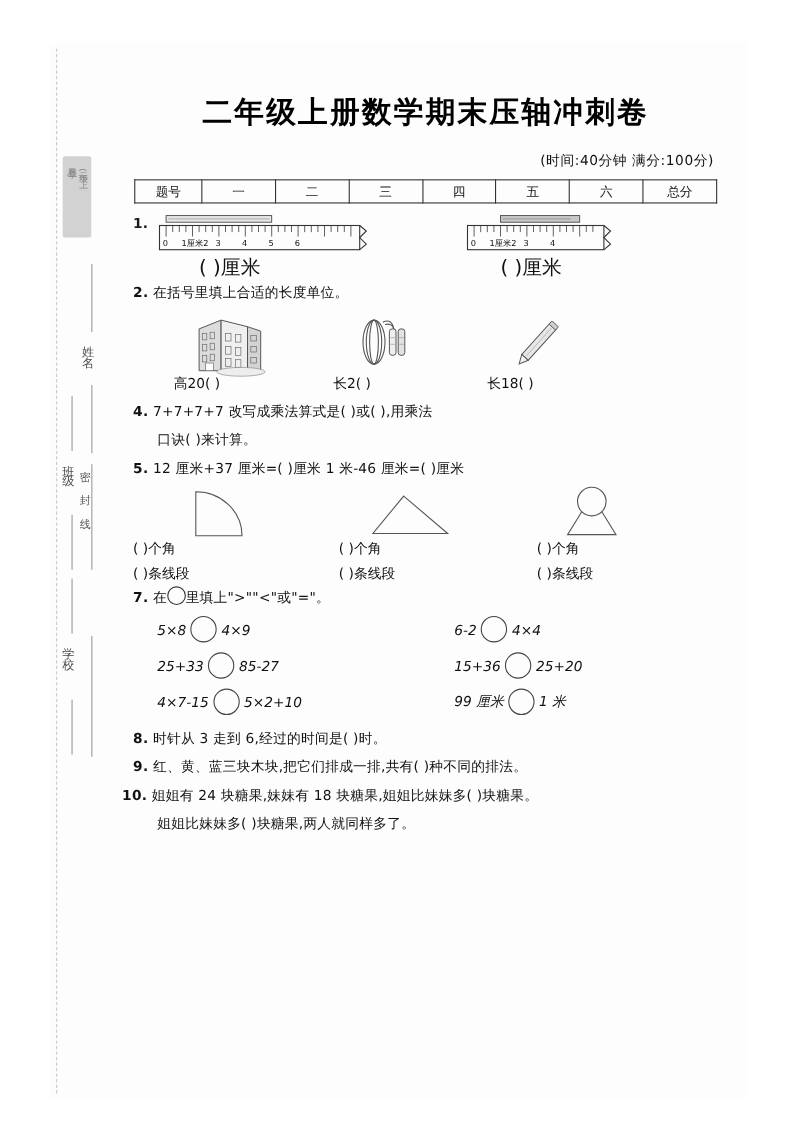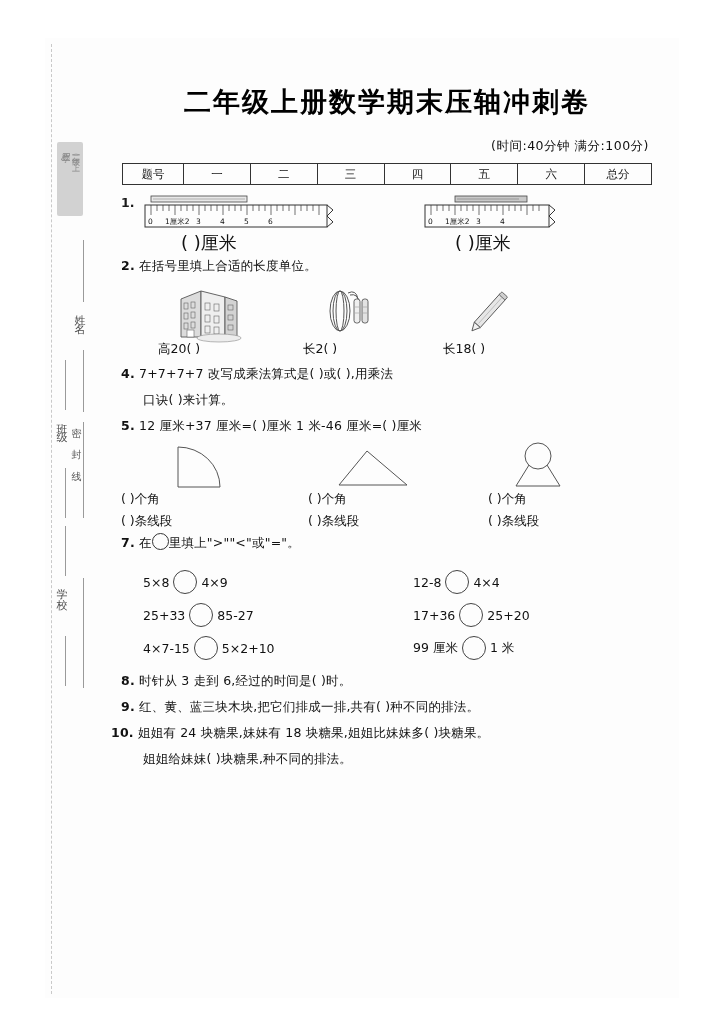--- a/index.html
+++ b/index.html
@@ -97,21 +97,21 @@
   .ruler-lbl{
     position:absolute;font-size:18px;color:#111;
   }
   
   .pic-row{position:relative;height:78px;margin-top:4px;}
   .pic-cap{position:absolute;font-size:12.5px;color:#111;}
   
   .shape-row{position:relative;height:62px;margin-top:6px;}
   .shape-cap{position:absolute;font-size:12.5px;color:#111;}
   
-  .cmp{position:relative;margin-top:16px;height:96px;}
+  .cmp{position:relative;margin-top:6px;height:96px;font-style:italic;}
   .cmp-item{
     position:absolute;font-size:12.5px;color:#111;
     display:flex;align-items:center;gap:4px;
   }
   .circ{
     display:inline-block;width:22px;height:22px;border:1px solid #444;
     border-radius:50%;
   }
   .circ.sm{width:15px;height:15px;vertical-align:-3px;border-color:#333;}
   svg{display:block;}
@@ -360,31 +360,31 @@
       <span>在</span><span class="circ sm"></span><span>里填上"&gt;""&lt;"或"="。</span>
     </div>
 
     <div class="cmp">
       <div class="cmp-item" style="left:40px;top:2px;">
         <span>5×8</span>
         <span class="circ"></span>
         <span>4×9</span>
       </div>
       <div class="cmp-item" style="left:310px;top:2px;">
-        <span>12-8</span>
+        <span>6-2</span>
         <span class="circ"></span>
         <span>4×4</span>
       </div>
       <div class="cmp-item" style="left:40px;top:35px;justify-content:flex-end;">
         <span>25+33</span>
         <span class="circ"></span>
         <span>85-27</span>
       </div>
       <div class="cmp-item" style="left:310px;top:35px;">
-        <span>17+36</span>
+        <span>15+36</span>
         <span class="circ"></span>
         <span>25+20</span>
       </div>
       <div class="cmp-item" style="left:40px;top:68px;">
         <span>4×7-15</span>
         <span class="circ"></span>
         <span>5×2+10</span>
       </div>
       <div class="cmp-item" style="left:310px;top:68px;">
         <span>99 厘米</span>
@@ -401,17 +401,17 @@
     <div class="qline">
       <span class="qnum">9.</span>
       <span>红、黄、蓝三块木块,把它们排成一排,共有(       )种不同的排法。</span>
     </div>
 
     <div class="qline" style="margin-left:8px;">
       <span class="qnum">10.</span>
       <span>姐姐有 24 块糖果,妹妹有 18 块糖果,姐姐比妹妹多(       )块糖果。</span>
     </div>
     <div class="qline" style="margin-left:40px;">
-      <span>姐姐给妹妹(          )块糖果,种不同的排法。</span>
+      <span>姐姐比妹妹多(          )块糖果,两人就同样多了。</span>
     </div>
 
   </div>
 </div>
 
 </body></html>

